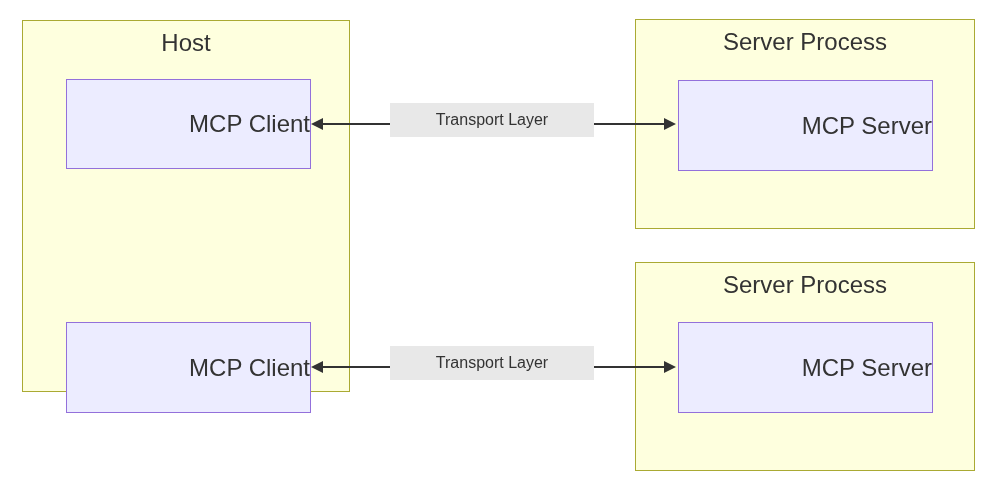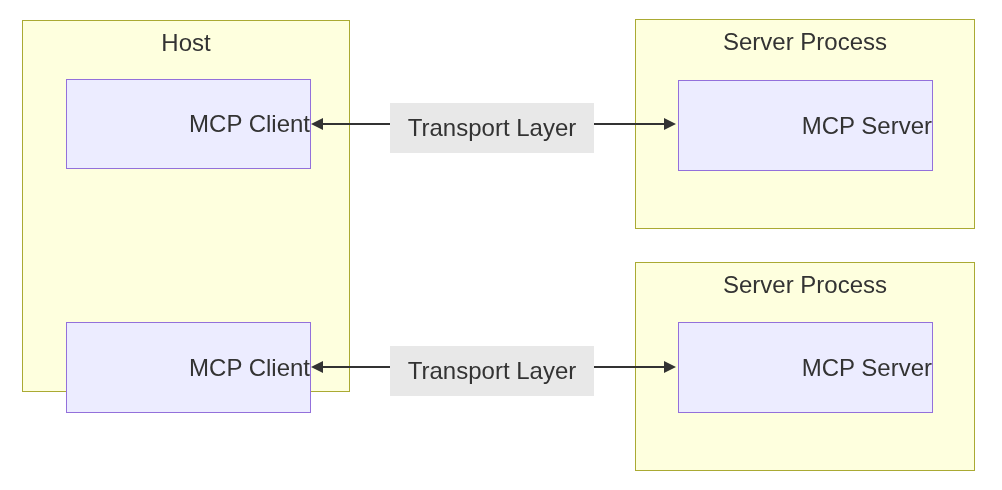--- a/index.html
+++ b/index.html
@@ -46,26 +46,26 @@
   }
   .edges-svg {
     position: absolute;
     top: 0;
     left: 0;
     z-index: 2;
   }
   .edge-label {
     position: absolute;
     width: 204px;
-    height: 50px;
+    height: 34px;
     background: var(--edge_label_bg, #e8e8e8);
     display: flex;
     align-items: center;
     justify-content: center;
-    font-size: 24px;
+    font-size: 16px;
     white-space: nowrap;
     z-index: 4;
   }
   #host-cluster    { left: 22px;  top: 20px;  width: 328px; height: 372px; }
   #server-cluster-1{ left: 635px; top: 19px;  width: 340px; height: 210px; }
   #server-cluster-2{ left: 635px; top: 262px; width: 340px; height: 209px; }
   #client-node-1 { left: 43px; top: 58px;  width: 245px; height: 90px; }
   #client-node-2 { left: 43px; top: 301px; width: 245px; height: 91px; }
   #server-node-1 { left: 42px; top: 60px;  width: 255px; height: 91px; }
   #server-node-2 { left: 42px; top: 59px;  width: 255px; height: 91px; }

